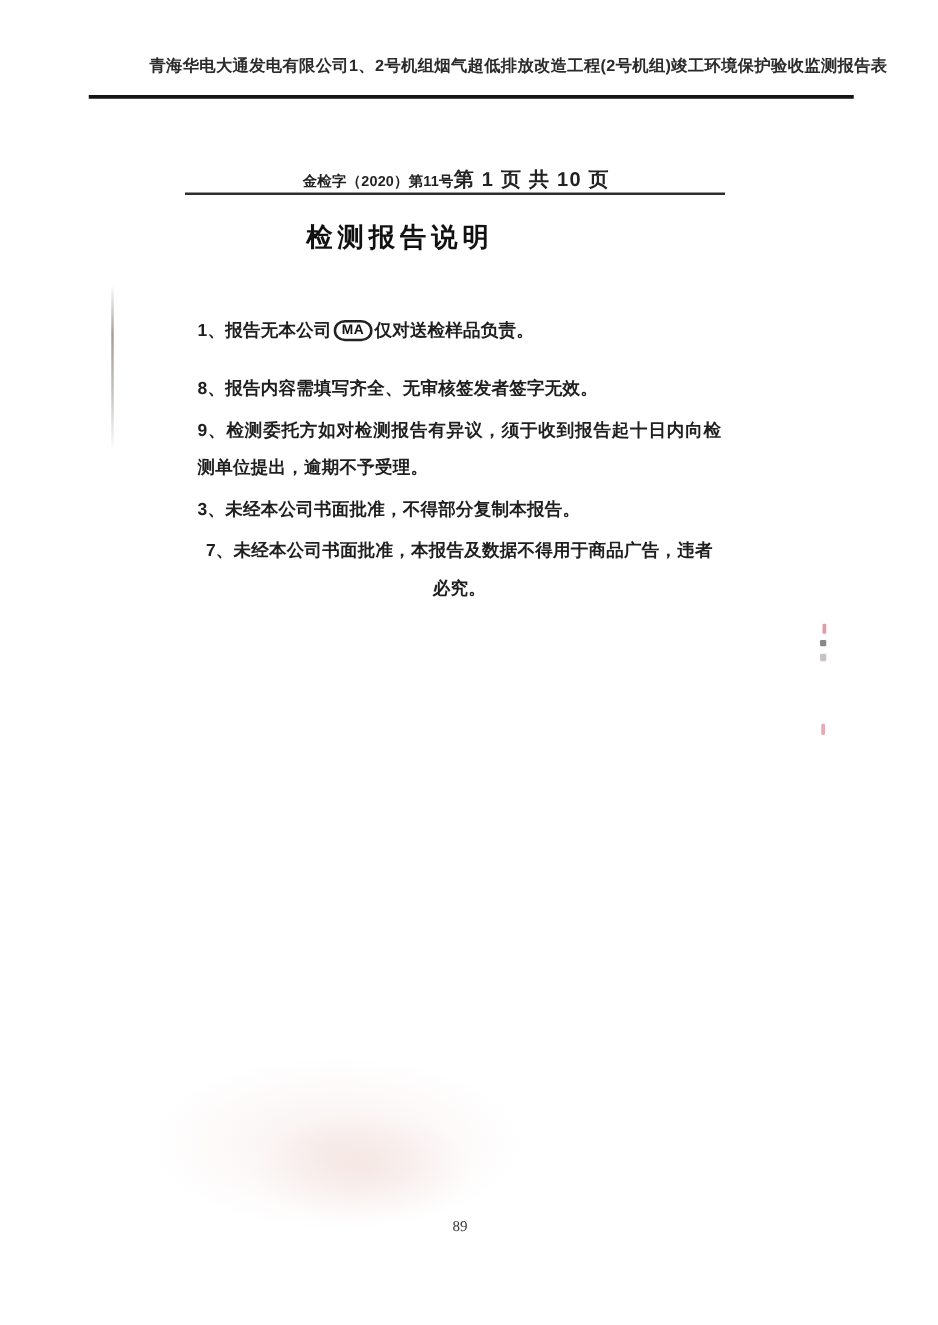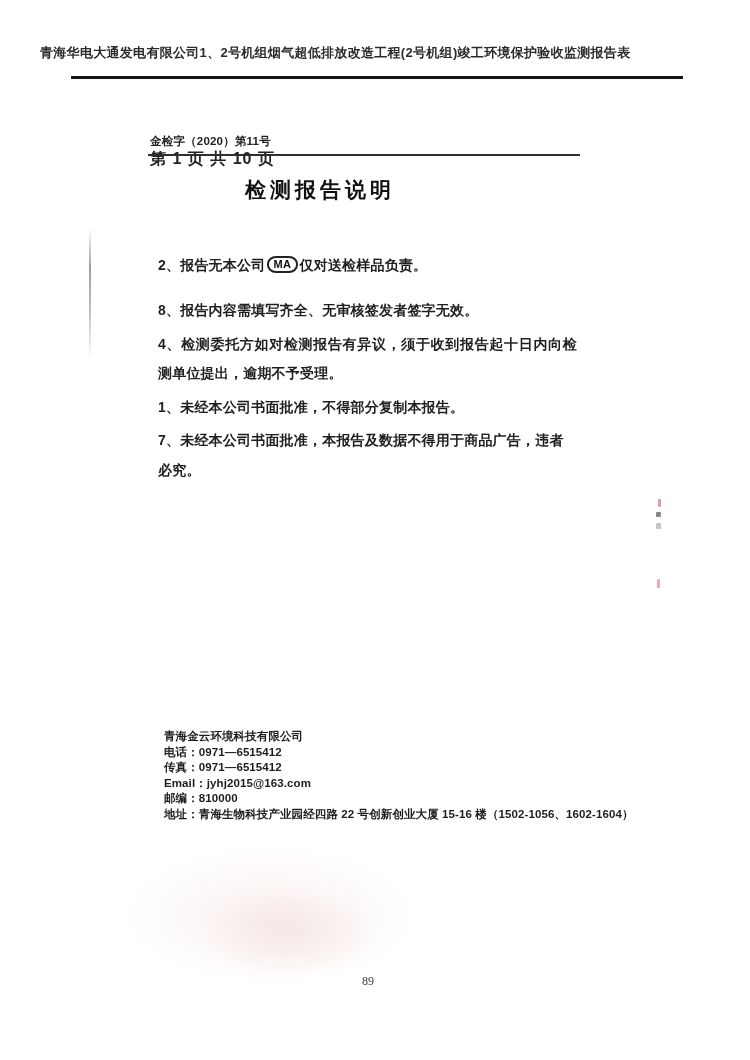--- a/index.html
+++ b/index.html
@@ -1,41 +1,41 @@
 <!DOCTYPE html>
 <html><head>
 <meta charset="utf-8">
 <style>
   html,body{margin:0;padding:0;background:#ffffff;}
   .paper{
     position:relative;width:750px;height:1060px;background:#ffffff;overflow:hidden;
     font-family:"Liberation Sans",sans-serif;color:#262626;
   }
   .header-title{
-    position:absolute;top:44px;left:40px;width:670px;text-align:left;
+    position:absolute;top:44px;left:40px;width:670px;text-align:right;
     font-size:13px;font-weight:600;letter-spacing:.3px;color:#2b2b2b;white-space:nowrap;
   }
   .top-rule{position:absolute;top:76px;left:71px;width:612px;height:3px;background:#151515;}
   .docline{
     position:absolute;top:134px;left:150px;width:430px;display:flex;
-    justify-content:space-between;align-items:baseline;font-weight:700;color:#222;flex-direction:column;
+    justify-content:center;align-items:baseline;font-weight:700;color:#222;
   }
   .docline .report-no{font-size:11.5px;letter-spacing:.2px;}
   .docline .page-ind{font-size:16px;letter-spacing:1px;}
   .meta-underline{position:absolute;top:154px;left:148px;width:432px;height:2px;background:#2e2e2e;}
   .title{
     position:absolute;top:176px;left:0;width:640px;margin:0;text-align:center;
     font-size:21px;font-weight:700;letter-spacing:4px;color:#111;
   }
   .notes{position:absolute;top:241px;left:158px;width:419px;}
   .notes p{
     margin:0 0 4px 0;font-size:14px;font-weight:600;line-height:29.5px;
     text-align:justify;color:#1f1f1f;letter-spacing:.2px;
   }
-  .notes p:last-child{text-align:left;}
+  .notes p:last-child{text-align:center;}
   .ma{
     display:inline-block;border:2px solid #222;border-radius:9px/8px;
     padding:0 4px;margin:17px 2px;font-size:11px;font-weight:700;line-height:13px;
     transform:translateY(-2px);letter-spacing:.5px;color:#111;
   }
   .contact{position:absolute;top:729px;left:164px;width:440px;}
   .contact div{font-size:11.5px;font-weight:700;line-height:15.6px;color:#1d1d1d;letter-spacing:.1px;white-space:nowrap;}
   .footer-page{
     position:absolute;top:974px;left:0;width:736px;text-align:center;
     font-size:12px;color:#3a3a3a;font-family:"Liberation Serif",serif;
@@ -64,35 +64,27 @@
 
   <div class="docline">
     <span class="report-no">金检字（2020）第11号</span>
     <span class="page-ind">第 1 页 共 10 页</span>
   </div>
   <div class="meta-underline"></div>
 
   <h1 class="title">检测报告说明</h1>
 
   <div class="notes">
-    <p><span>2、报告无本公司</span><span class="ma">MA</span><span>仅对送检样品负责。</span></p>
+    <p><span>1、报告无本公司</span><span class="ma">MA</span><span>仅对送检样品负责。</span></p>
     <p>8、报告内容需填写齐全、无审核签发者签字无效。</p>
-    <p>4、检测委托方如对检测报告有异议，须于收到报告起十日内向检测单位提出，逾期不予受理。</p>
-    <p>1、未经本公司书面批准，不得部分复制本报告。</p>
+    <p>9、检测委托方如对检测报告有异议，须于收到报告起十日内向检测单位提出，逾期不予受理。</p>
+    <p>3、未经本公司书面批准，不得部分复制本报告。</p>
     <p>7、未经本公司书面批准，本报告及数据不得用于商品广告，违者必究。</p>
   </div>
 
-  <div class="contact">
-    <div>青海金云环境科技有限公司</div>
-    <div>电话：0971—6515412</div>
-    <div>传真：0971—6515412</div>
-    <div>Email：jyhj2015@163.com</div>
-    <div>邮编：810000</div>
-    <div>地址：青海生物科技产业园经四路 22 号创新创业大厦 15-16 楼（1502-1056、1602-1604）</div>
-  </div>
 
   <div class="footer-page">89</div>
 
   <div class="scan-line-left"></div>
   <div class="speck-a"></div>
   <div class="speck-b"></div>
   <div class="speck-c"></div>
   <div class="speck-d"></div>
   <div class="smudge-1"></div>
   <div class="smudge-2"></div>

